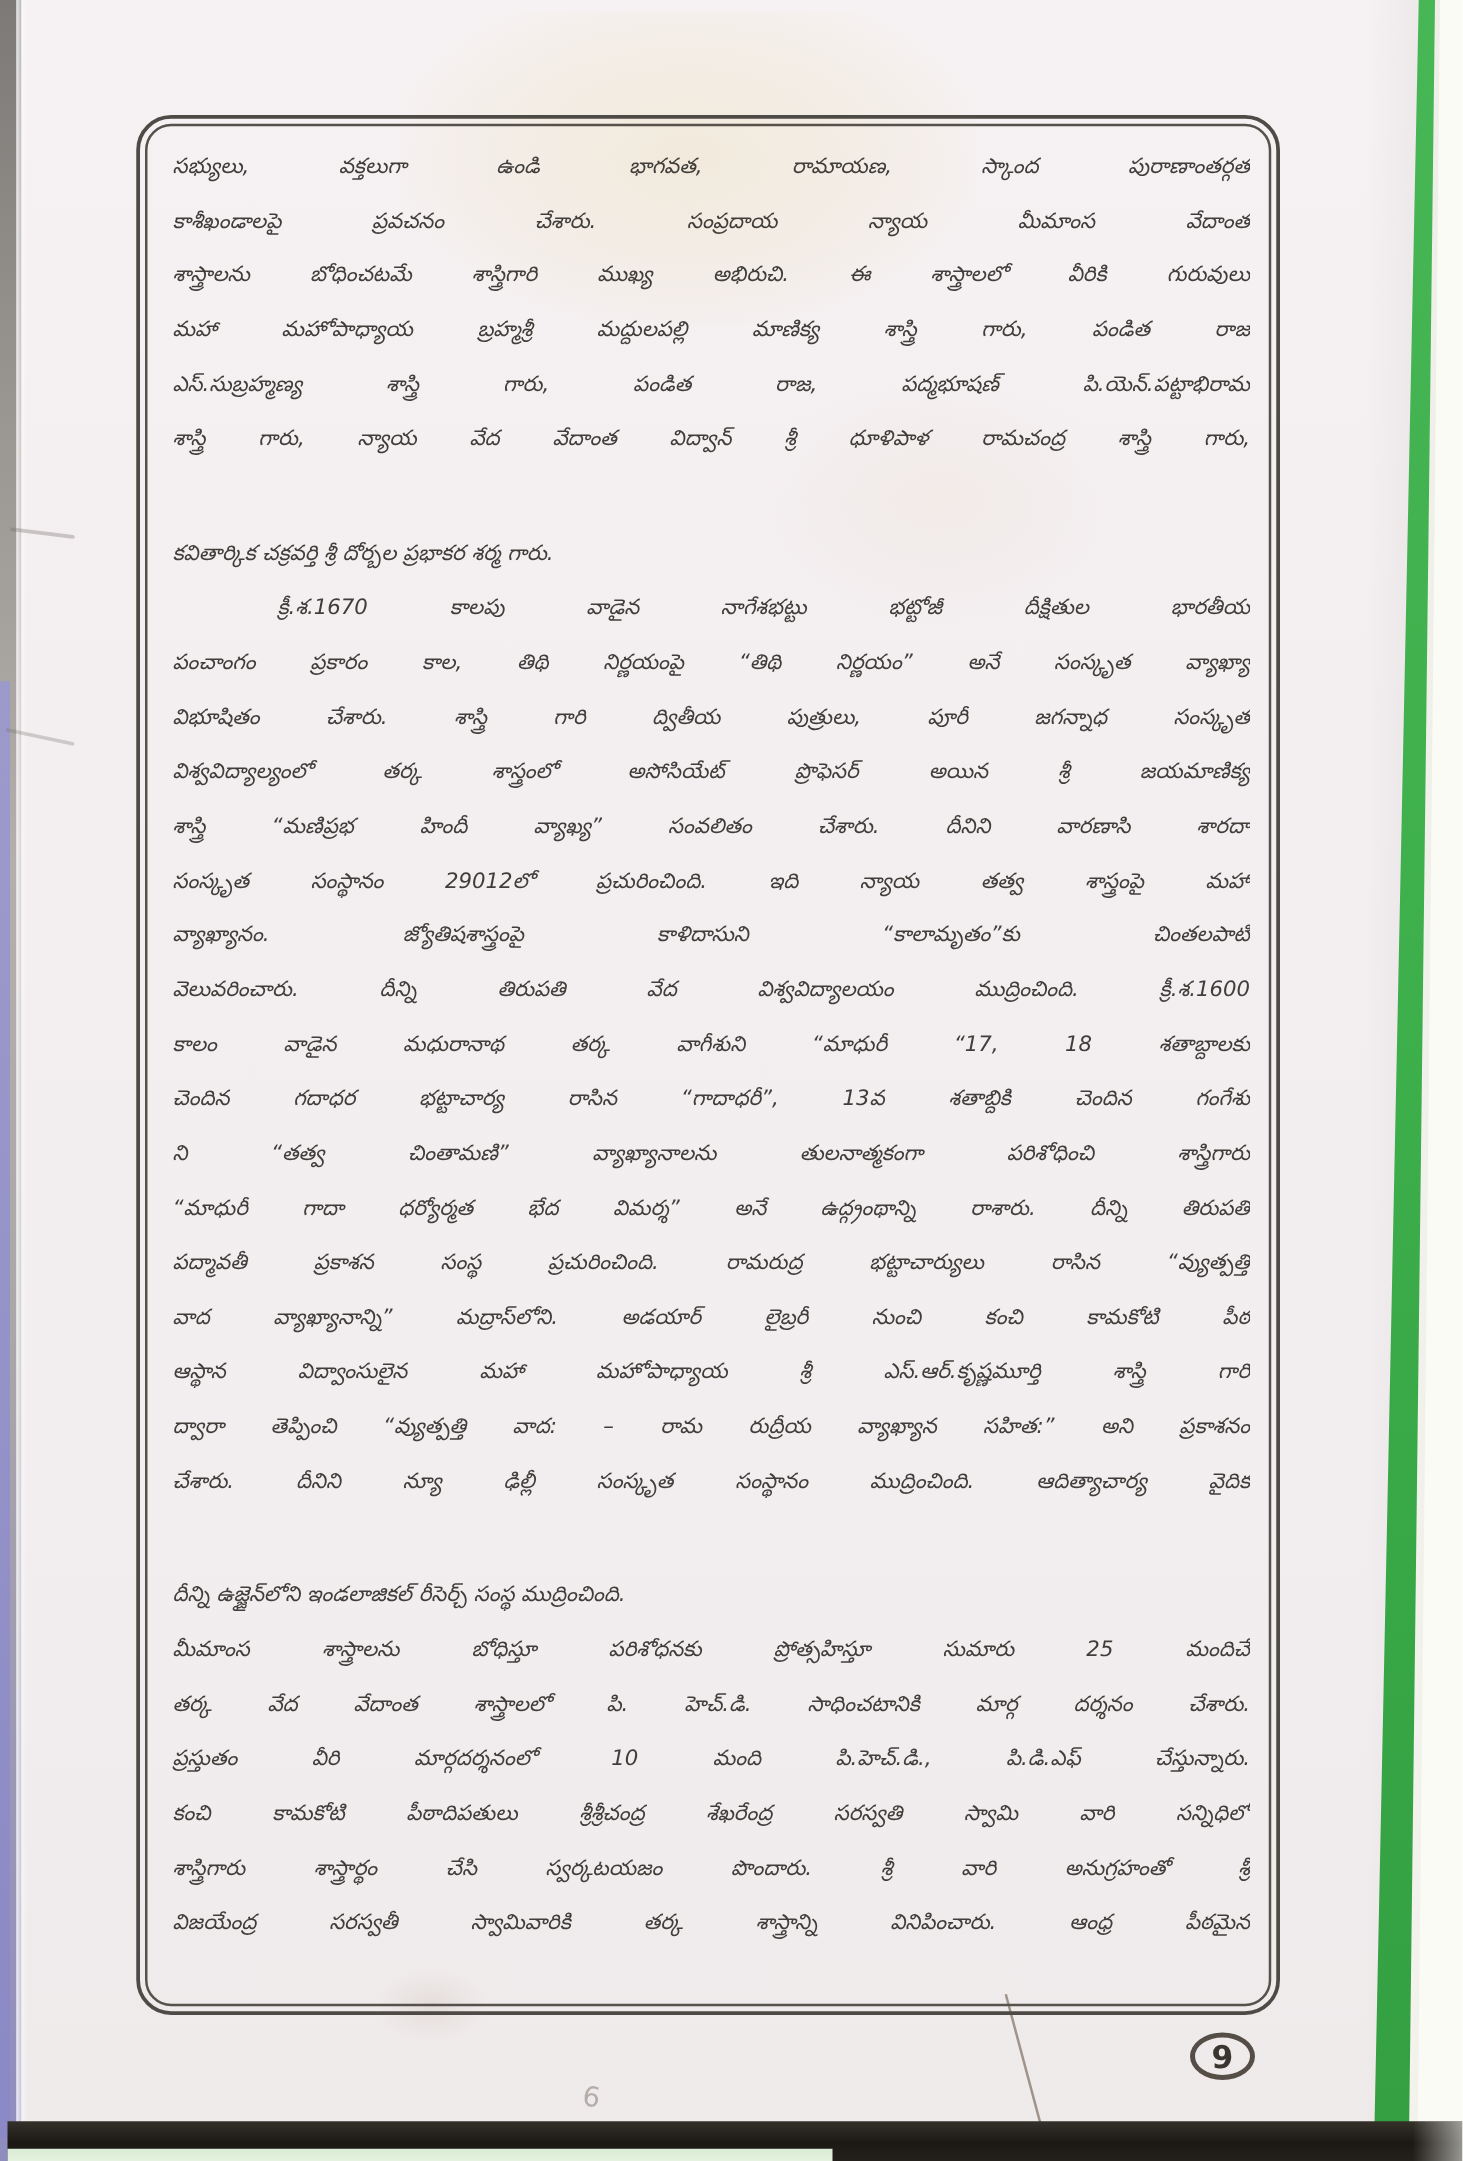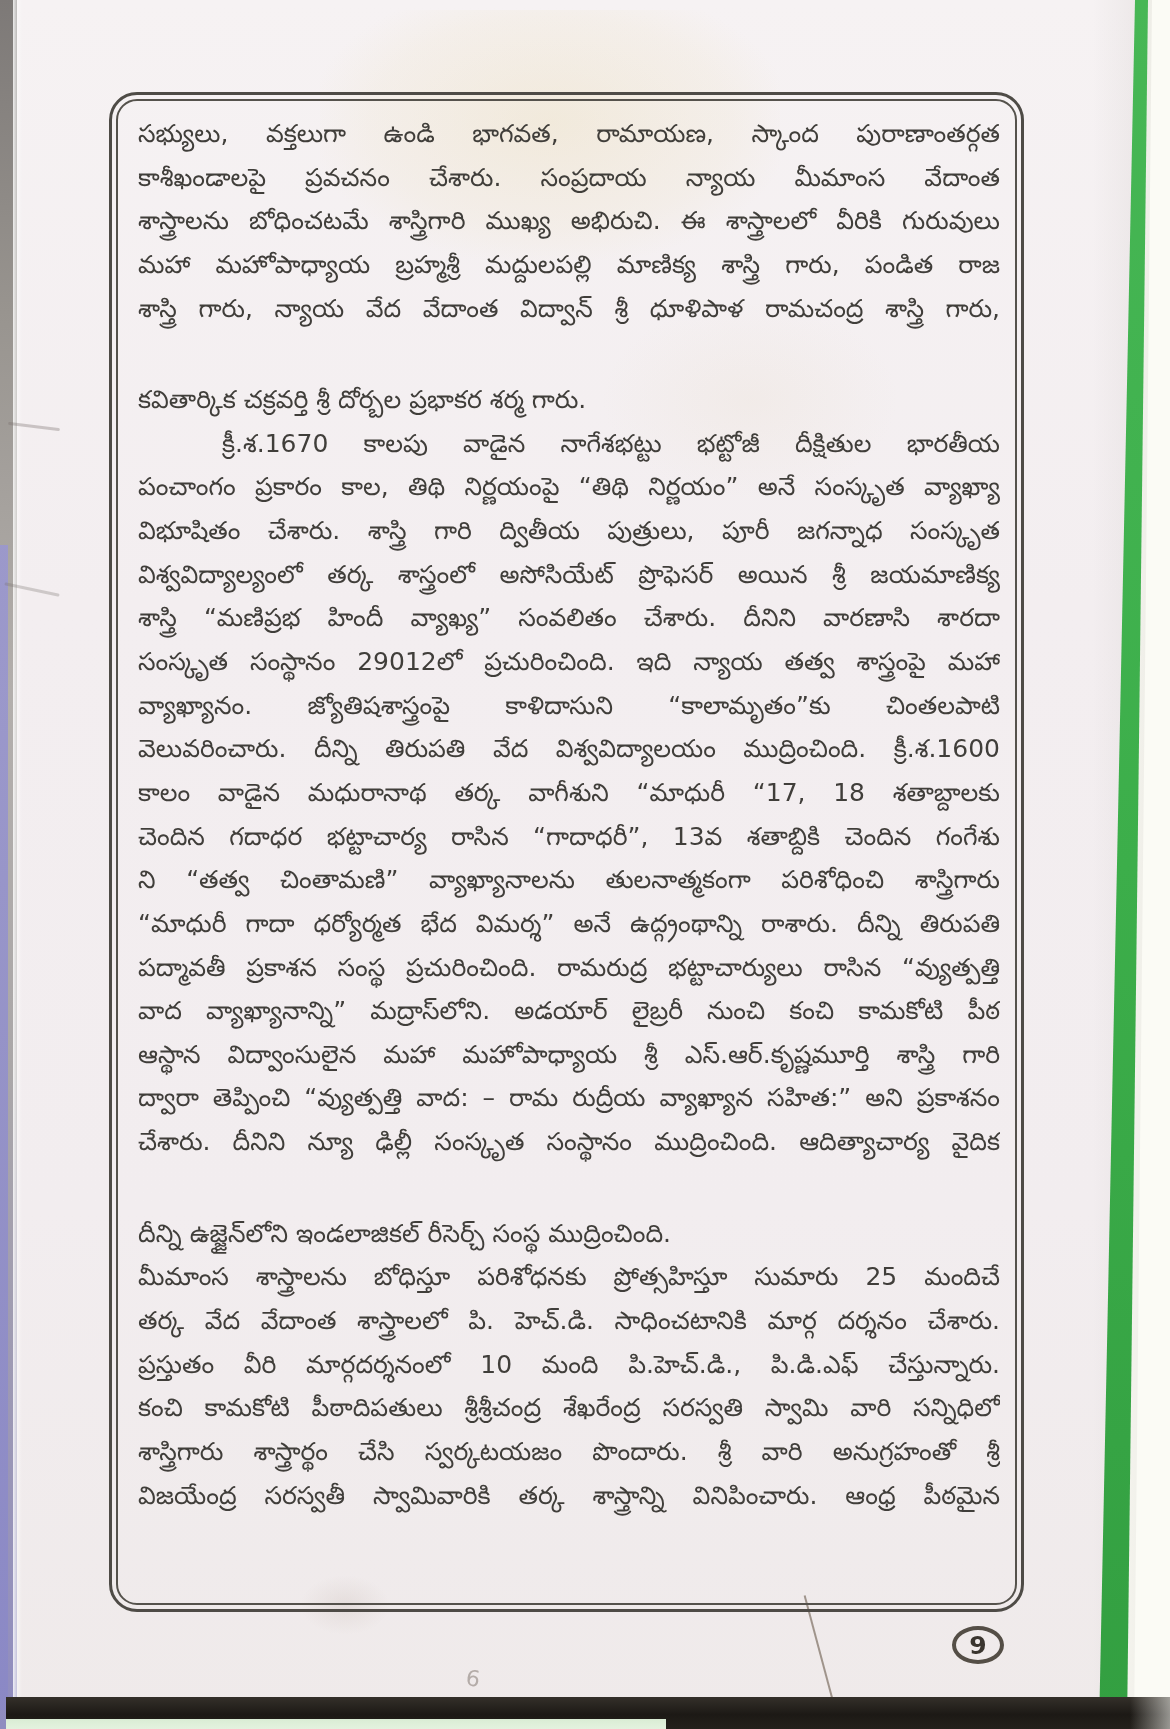--- a/index.html
+++ b/index.html
@@ -40,21 +40,21 @@
   .pencil-mark{position:absolute;left:466px;top:1666px;z-index:5;font-size:22px;color:rgba(108,98,88,0.45);transform:rotate(8deg);font-family:"DejaVu Sans",sans-serif;}
 
   
   .frame-outer{position:absolute;left:109px;top:92px;width:915px;height:1520px;z-index:8;
     border:3px solid #4e4b46;border-radius:28px;box-sizing:border-box;}
   .frame-inner{position:absolute;left:4px;top:4px;right:4px;bottom:4px;
     border:2px solid #55524c;border-radius:21px;}
 
   
   .page-text{position:absolute;left:138px;top:112px;width:862px;z-index:9;
-    color:#403e3a;font-size:25px;font-family:"DejaVu Sans",sans-serif;}
+    color:#403e3a;font-size:17px;font-family:"DejaVu Sans",sans-serif;font-style:italic;}
   .tline{height:43.65px;line-height:43.65px;overflow:hidden;white-space:normal;
     text-align:justify;text-align-last:justify;}
   .tline.indent{text-indent:84px;}
   .tline.plast{text-align-last:left;margin-top:48px;}
 
   
   .page-num{position:absolute;left:952px;top:1626px;width:52px;height:38px;z-index:9;
     border:4px solid #544e46;border-radius:50%;box-sizing:border-box;
     display:flex;align-items:center;justify-content:center;
     font-size:25px;font-weight:bold;color:#3a352f;font-family:"DejaVu Sans",sans-serif;}
@@ -81,20 +81,21 @@
 
   <div class="frame-outer">
     <div class="frame-inner"></div>
   </div>
 
   <div class="page-text">
       <div class="tline">సభ్యులు, వక్తలుగా ఉండి భాగవత, రామాయణ, స్కాంద పురాణాంతర్గత</div>
       <div class="tline">కాశీఖండాలపై ప్రవచనం చేశారు. సంప్రదాయ న్యాయ మీమాంస వేదాంత</div>
       <div class="tline">శాస్త్రాలను బోధించటమే శాస్త్రిగారి ముఖ్య అభిరుచి. ఈ శాస్త్రాలలో వీరికి గురువులు</div>
       <div class="tline">మహా మహోపాధ్యాయ బ్రహ్మశ్రీ మద్దులపల్లి మాణిక్య శాస్త్రి గారు, పండిత రాజ</div>
+      <div class="tline">ఎస్.సుబ్రహ్మణ్య శాస్త్రి గారు, పండిత రాజ, పద్మభూషణ్ పి.యెన్.పట్టాభిరామ</div>
       <div class="tline">శాస్త్రి గారు, న్యాయ వేద వేదాంత విద్వాన్ శ్రీ ధూళిపాళ రామచంద్ర శాస్త్రి గారు,</div>
       <div class="tline plast">కవితార్కిక చక్రవర్తి శ్రీ దోర్బల ప్రభాకర శర్మ గారు.</div>
       <div class="tline indent">క్రీ.శ.1670 కాలపు వాడైన నాగేశభట్టు భట్టోజీ దీక్షితుల భారతీయ</div>
       <div class="tline">పంచాంగం ప్రకారం కాల, తిథి నిర్ణయంపై “తిథి నిర్ణయం” అనే సంస్కృత వ్యాఖ్యా</div>
       <div class="tline">విభూషితం చేశారు. శాస్త్రి గారి ద్వితీయ పుత్రులు, పూరీ జగన్నాధ సంస్కృత</div>
       <div class="tline">విశ్వవిద్యాల్యంలో తర్క శాస్త్రంలో అసోసియేట్ ప్రొఫెసర్ అయిన శ్రీ జయమాణిక్య</div>
       <div class="tline">శాస్త్రి “మణిప్రభ హిందీ వ్యాఖ్య” సంవలితం చేశారు. దీనిని వారణాసి శారదా</div>
       <div class="tline">సంస్కృత సంస్థానం 29012లో ప్రచురించింది. ఇది న్యాయ తత్వ శాస్త్రంపై మహా</div>
       <div class="tline">వ్యాఖ్యానం. జ్యోతిషశాస్త్రంపై కాళిదాసుని “కాలామృతం”కు చింతలపాటి</div>
       <div class="tline">వెలువరించారు. దీన్ని తిరుపతి వేద విశ్వవిద్యాలయం ముద్రించింది. క్రీ.శ.1600</div>

